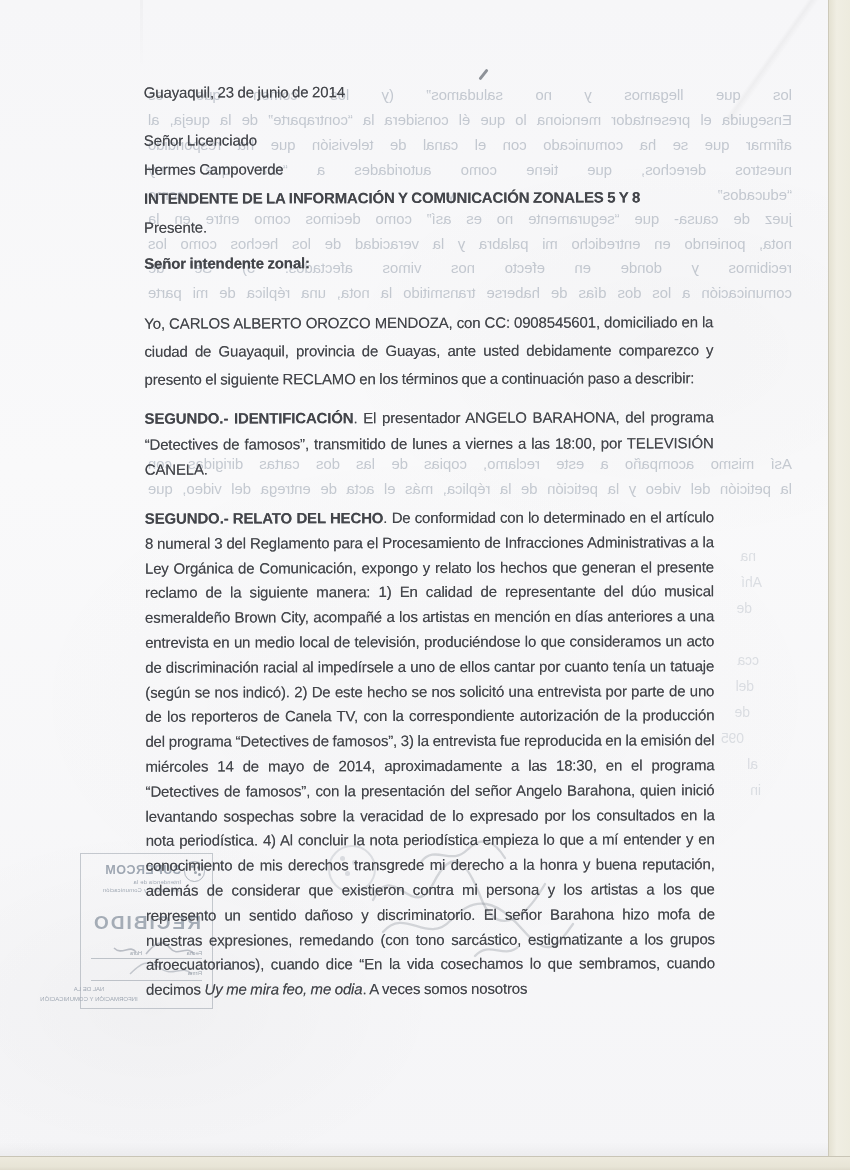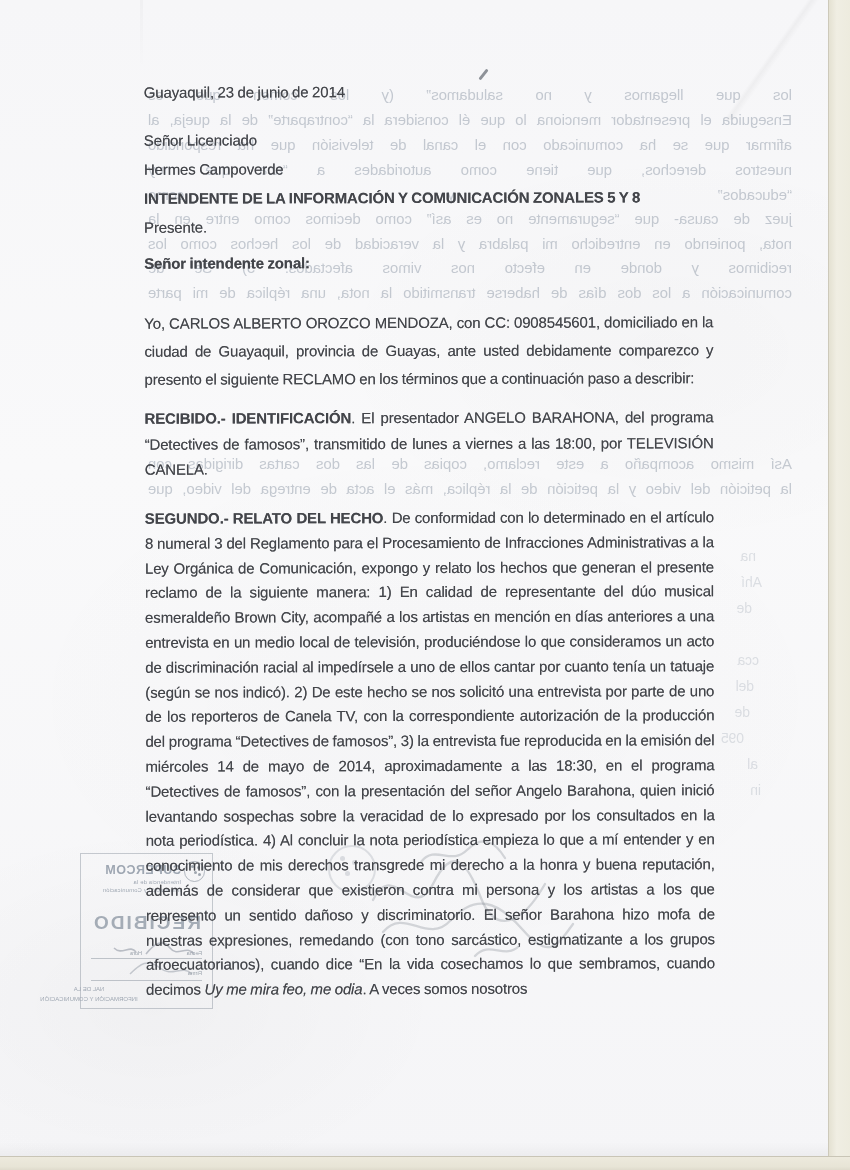--- a/index.html
+++ b/index.html
@@ -142,21 +142,21 @@
     <div class="para line b" style="top:189px">INTENDENTE DE LA INFORMACIÓN Y COMUNICACIÓN ZONALES 5 Y 8</div>
     <div class="para line" style="top:218px">Presente.</div>
 
     <div class="para line b" style="top:254px">Señor intendente zonal:</div>
 
     <div class="para just" style="top:309px;line-height:28px">
       <span>Yo, CARLOS ALBERTO OROZCO MENDOZA, con CC: 0908545601, domiciliado en la ciudad de Guayaquil, provincia de Guayas, ante usted debidamente comparezco y presento el siguiente RECLAMO en los términos que a continuación paso a describir:</span>
     </div>
 
     <div class="para just" style="top:405px;line-height:25.5px">
-      <span class="b">RECIBIDO.- IDENTIFICACIÓN</span><span>. El presentador ANGELO BARAHONA, del programa “Detectives de famosos”, transmitido de lunes a viernes a las 18:00, por TELEVISIÓN CANELA.</span>
+      <span class="b">SEGUNDO.- IDENTIFICACIÓN</span><span>. El presentador ANGELO BARAHONA, del programa “Detectives de famosos”, transmitido de lunes a viernes a las 18:00, por TELEVISIÓN CANELA.</span>
     </div>
 
     <div class="para just" style="top:506px;line-height:24.8px">
       <span class="b">SEGUNDO.- RELATO DEL HECHO</span><span>. De conformidad con lo determinado en el artículo 8 numeral 3 del Reglamento para el Procesamiento de Infracciones Administrativas a la Ley Orgánica de Comunicación, expongo y relato los hechos que generan el presente reclamo de la siguiente manera: 1) En calidad de representante del dúo musical esmeraldeño Brown City, acompañé a los artistas en mención en días anteriores a una entrevista en un medio local de televisión, produciéndose lo que consideramos un acto de discriminación racial al impedírsele a uno de ellos cantar por cuanto tenía un tatuaje (según se nos indicó). 2) De este hecho se nos solicitó una entrevista por parte de uno de los reporteros de Canela TV, con la correspondiente autorización de la producción del programa “Detectives de famosos”, 3) la entrevista fue reproducida en la emisión del miércoles 14 de mayo de 2014, aproximadamente a las 18:30, en el programa “Detectives de famosos”, con la presentación del señor Angelo Barahona, quien inició levantando sospechas sobre la veracidad de lo expresado por los consultados en la nota periodística. 4) Al concluir la nota periodística empieza lo que a mí entender y en conocimiento de mis derechos transgrede mi derecho a la honra y buena reputación, además de considerar que existieron contra mi persona y los artistas a los que represento un sentido dañoso y discriminatorio. El señor Barahona hizo mofa de nuestras expresiones, remedando (con tono sarcástico, estigmatizante a los grupos afroecuatorianos), cuando dice “En la vida cosechamos lo que sembramos, cuando decimos </span><i>Uy me mira feo, me odia</i><span>. A veces somos nosotros</span>
     </div>
   </div>
 
   <div class="crease-top"></div>
   <div class="crease-corner"></div>
   <div class="edge-bottom-shadow"></div>

